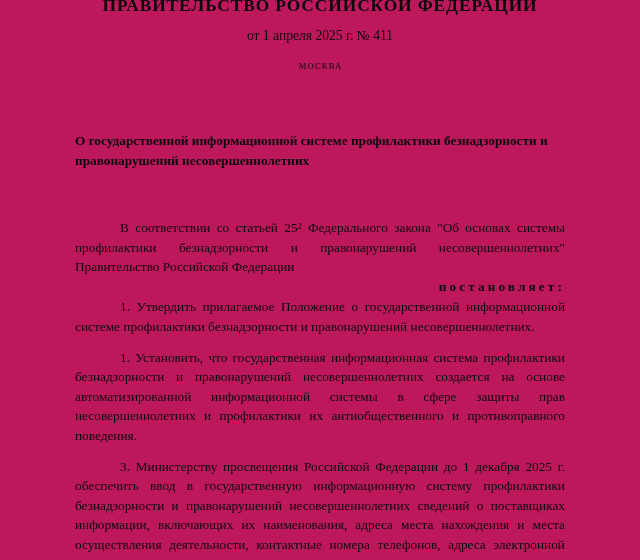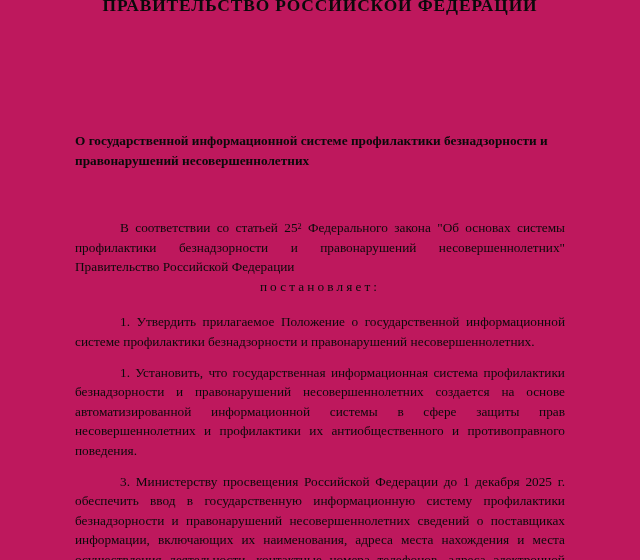--- a/index.html
+++ b/index.html
@@ -83,43 +83,45 @@
   .para {
     margin: 0;
     text-indent: 45px;
     text-align: justify;
     text-align-last: left;
   }
   .para + .para {
     margin-top: 11px;
   }
   .para.tight {
-    margin-top: 16px;
+    margin-top: 1px;
   }
   .resolve {
     margin: 0;
-    font-weight: normal;
+    font-weight: bold;
     letter-spacing: 3.1px;
     text-indent: 0;
-    text-align: center;
+    text-align: right;
     line-height: 19.6px;
   }
   sup {
     font-size: 0.62em;
     vertical-align: 0.42em;
     line-height: 0;
   }
 </style>
 </head>
 <body>
 
 <div class="page">
 
   <div class="masthead">
     <div class="org-line">ПРАВИТЕЛЬСТВО  РОССИЙСКОЙ  ФЕДЕРАЦИИ</div>
+    <div class="doc-date">от  1 апреля 2025 г.  № 411</div>
+    <div class="doc-city">МОСКВА</div>
   </div>
 
   <div class="doc-title">О государственной информационной системе профилактики безнадзорности и правонарушений несовершеннолетних</div>
 
   <div class="body-text">
 
     <p class="para"><span>В соответствии со статьей 25</span><sup>2</sup><span> Федерального закона "Об основах системы профилактики безнадзорности и правонарушений несовершеннолетних" Правительство Российской Федерации</span></p>
 
     <p class="resolve">постановляет:</p>
 

